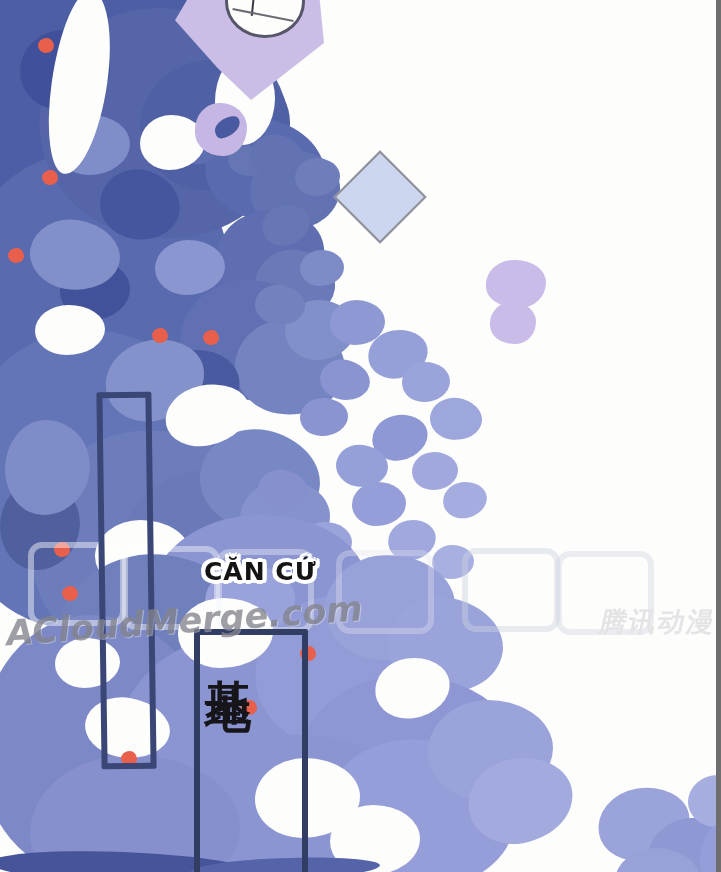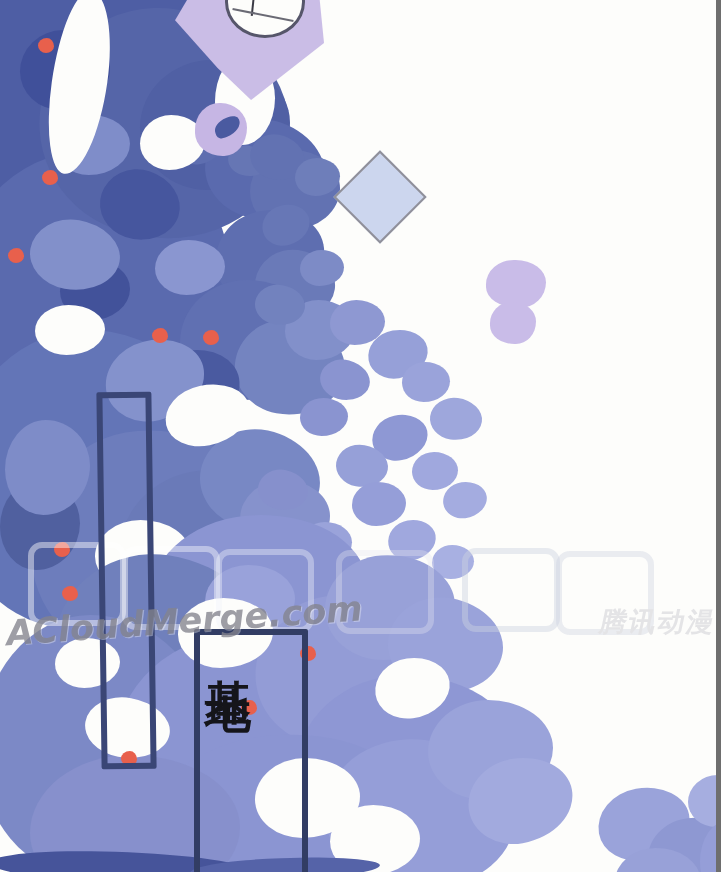--- a/index.html
+++ b/index.html
@@ -193,18 +193,19 @@
       <div class="ghost" style="left: 216px; top: 549px; width: 86px; height: 72px; border: 6px solid rgba(240, 242, 250, 0.4);"></div>
       <div class="ghost" style="left: 462px; top: 548px; width: 86px; height: 72px; border: 6px solid rgba(205, 210, 225, 0.45);"></div>
       <div class="ghost" style="left: 556px; top: 551px; width: 86px; height: 72px; border: 6px solid rgba(205, 210, 225, 0.4);"></div>
       <div class="ghost" style="left: 336px; top: 550px; width: 86px; height: 72px; border: 6px solid rgba(228, 230, 240, 0.35);"></div>
     </div>
 
   <div id="tall-frame"></div>
   <div id="sign-frame"></div>
   <div id="sign-text">基地</div>
 
+  <div id="caption">CĂN CỨ</div>
 
   <div id="watermark-center">ACloudMerge.com</div>
   <div id="watermark-right">腾讯动漫</div>
 
   <div id="right-border"></div>
 </div>
 
 </body></html>

